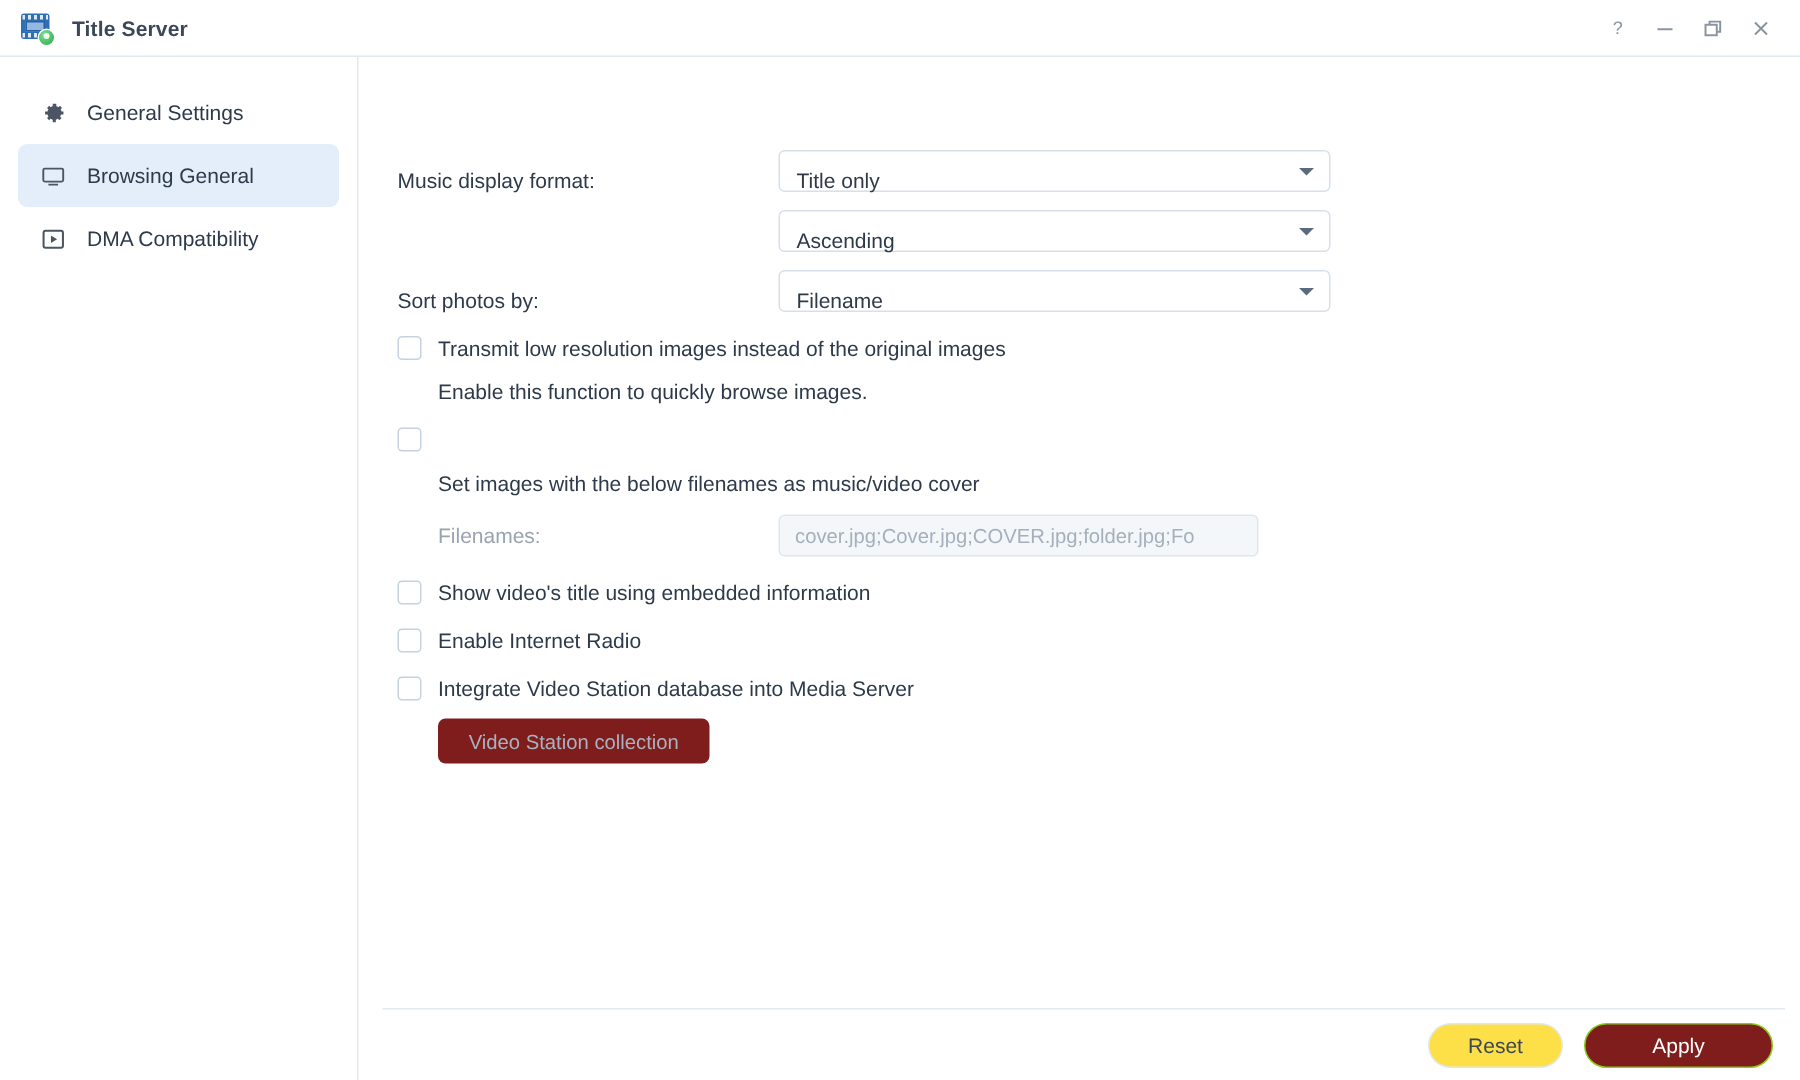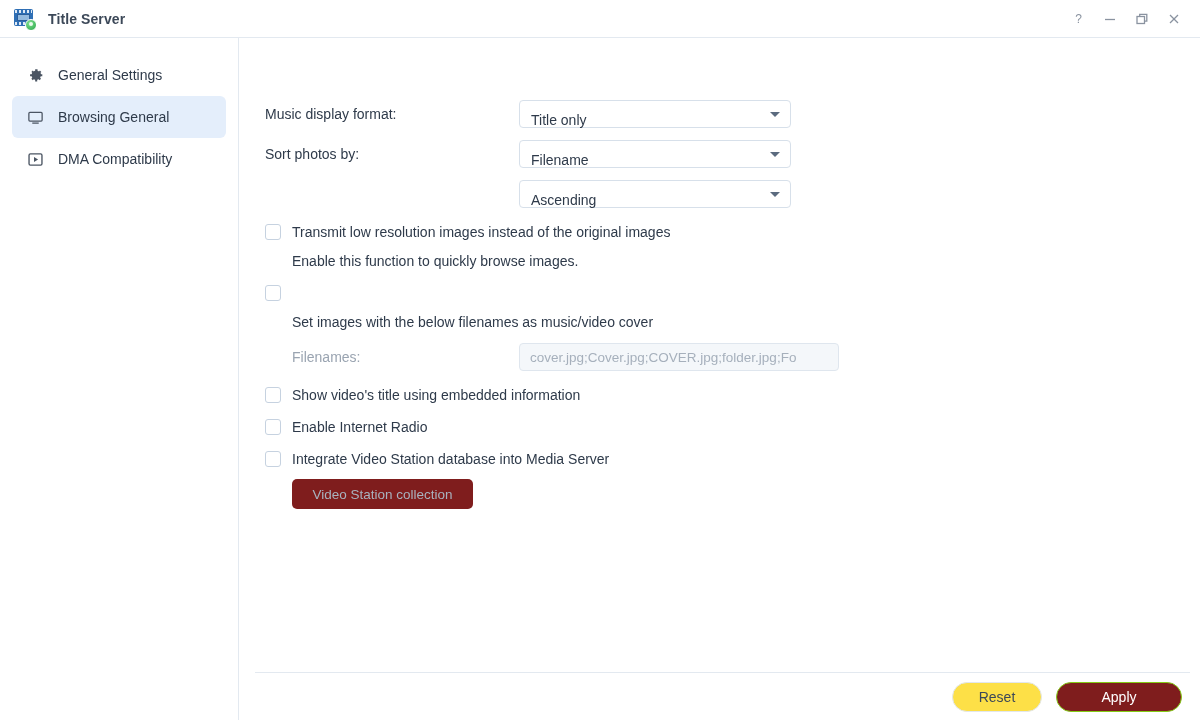--- a/index.html
+++ b/index.html
@@ -91,29 +91,29 @@
 
   
   .content {
     flex: 1 1 auto; position: relative;
     padding: 0;
     display: flex; flex-direction: column; min-width: 0;
   }
   .content-inner { flex: 1 1 auto; padding: 62px 0 0 26px; }
 
   .form-row {
-    display: flex; align-items: center; margin-bottom: 12px;
+    display: flex; align-items: flex-end; margin-bottom: 12px;
   }
   .form-label {
     width: 254px; flex: 0 0 254px;
     font-size: 14px; color: #2e3a4a;
   }
   .select {
     position: relative;
-    width: 272px; height: 28px;
+    width: 368px; height: 28px;
     border: 1px solid #d7e0ea; border-radius: 4px;
     background: #ffffff;
     display: flex; align-items: center;
     padding: 12px 26px 0 11px;
     font-size: 14px; color: #2e3a4a;
     cursor: default;
   }
   .caret {
     position: absolute; right: 10px; top: 50%;
     width: 0; height: 0; margin-top: -2px;
@@ -264,35 +264,35 @@
 
         <div class="form-row">
           <div class="form-label">Music display format:</div>
           <div class="select">
             <span>Title only</span>
             <span class="caret"></span>
           </div>
         </div>
 
         <div class="form-row">
+          <div class="form-label"></div>
+          <div class="select">
+            <span>Ascending</span>
+            <span class="caret"></span>
+          </div>
+        </div>
+
+        <div class="form-row">
           <div class="form-label">Sort photos by:</div>
           <div class="select">
             <span>Filename</span>
             <span class="caret"></span>
           </div>
         </div>
 
-        <div class="form-row">
-          <div class="form-label"></div>
-          <div class="select">
-            <span>Ascending</span>
-            <span class="caret"></span>
-          </div>
-        </div>
-
         <div class="check-row">
           <span class="cbox"></span>
           <span class="check-label">Transmit low resolution images instead of the original images</span>
         </div>
         <div class="sub-note">Enable this function to quickly browse images.</div>
 
         <div class="check-row">
           <span class="cbox"></span>
         </div>
         <div class="sub-note">Set images with the below filenames as music/video cover</div>

